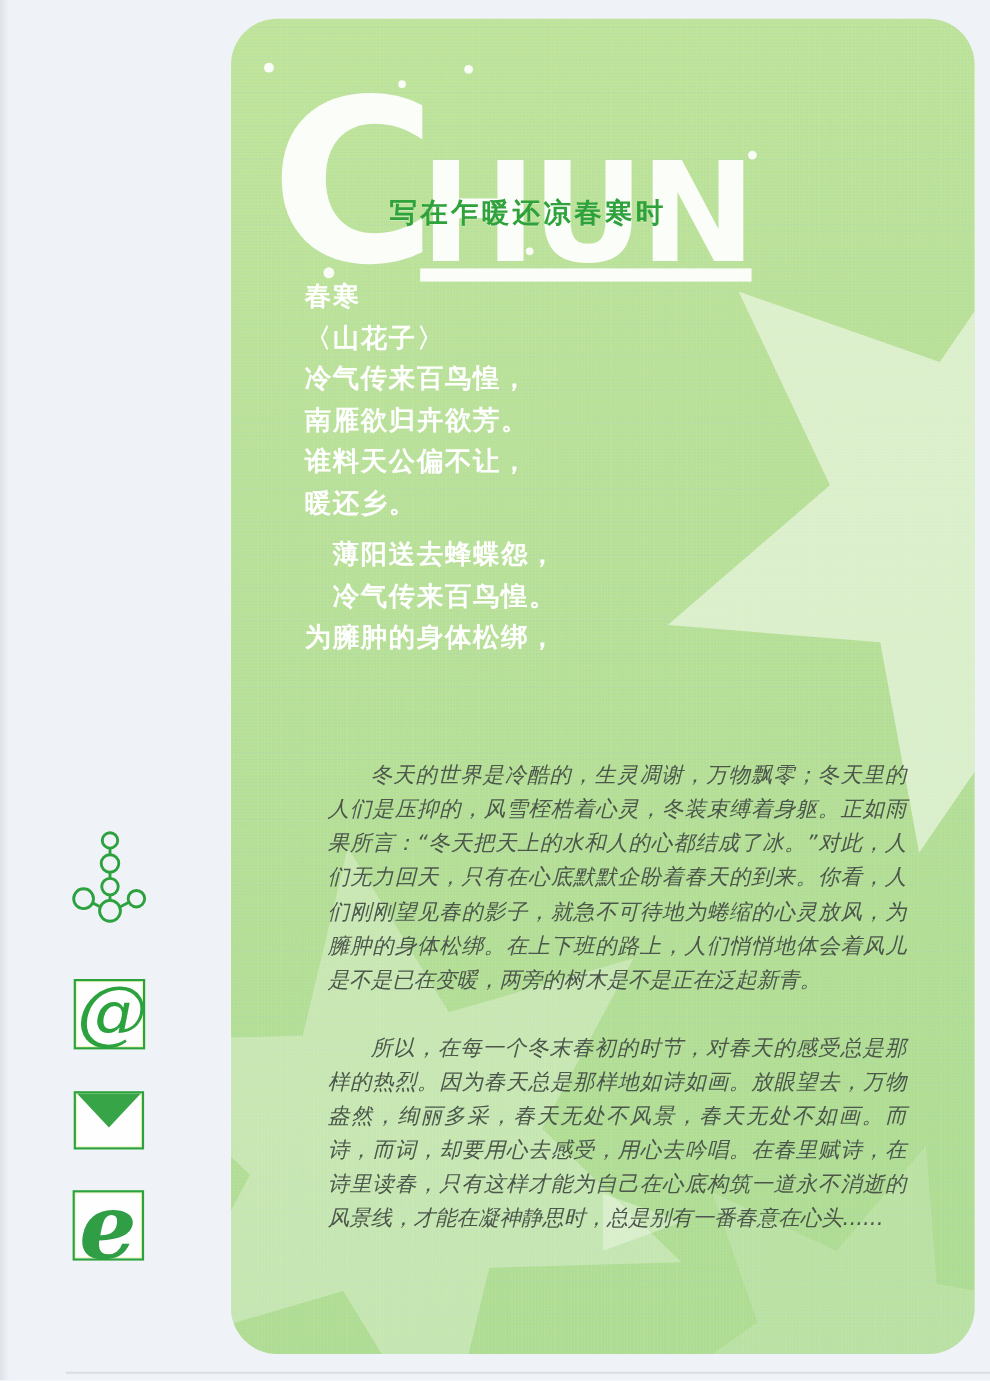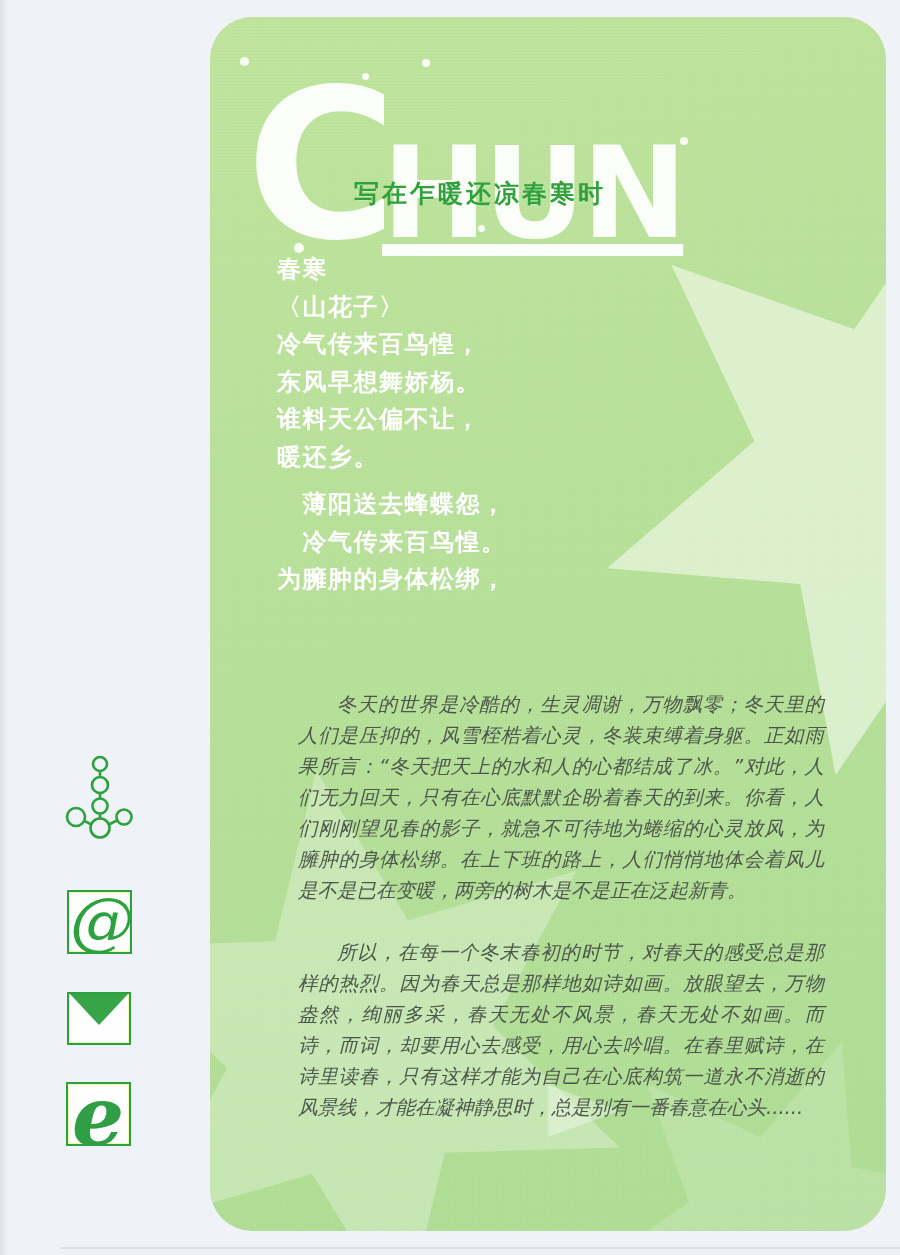--- a/index.html
+++ b/index.html
@@ -122,21 +122,21 @@
       <span class="dot d6"></span>
     </div>
 
     <div class="headline">写在乍暖还凉春寒时</div>
 
     <div class="poem">
       <div>春寒</div>
       <div>〈山花子〉</div>
       <div class="stanza1">
         <div>冷气传来百鸟惶，</div>
-        <div>东风早想舞娇杨。</div>
+        <div>南雁欲归卉欲芳。</div>
         <div>谁料天公偏不让，</div>
         <div>暖还乡。</div>
       </div>
       <div class="stanza2">
         <div>薄阳送去蜂蝶怨，</div>
         <div>冷气传来百鸟惶。</div>
         <div>为臃肿的身体松绑，</div>
       </div>
     </div>
 

